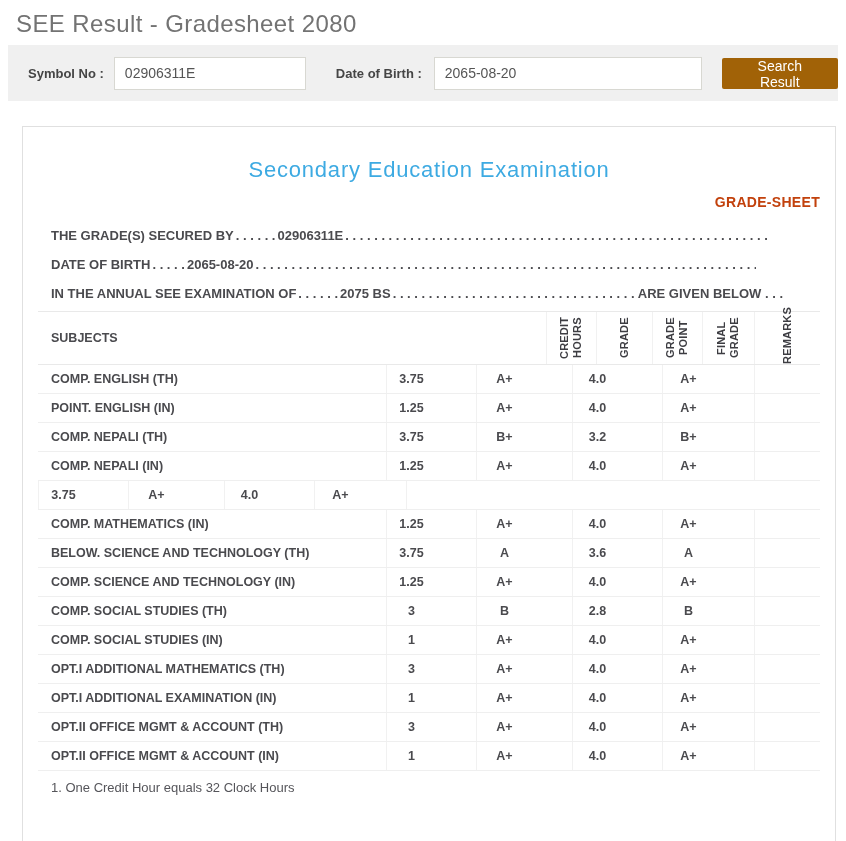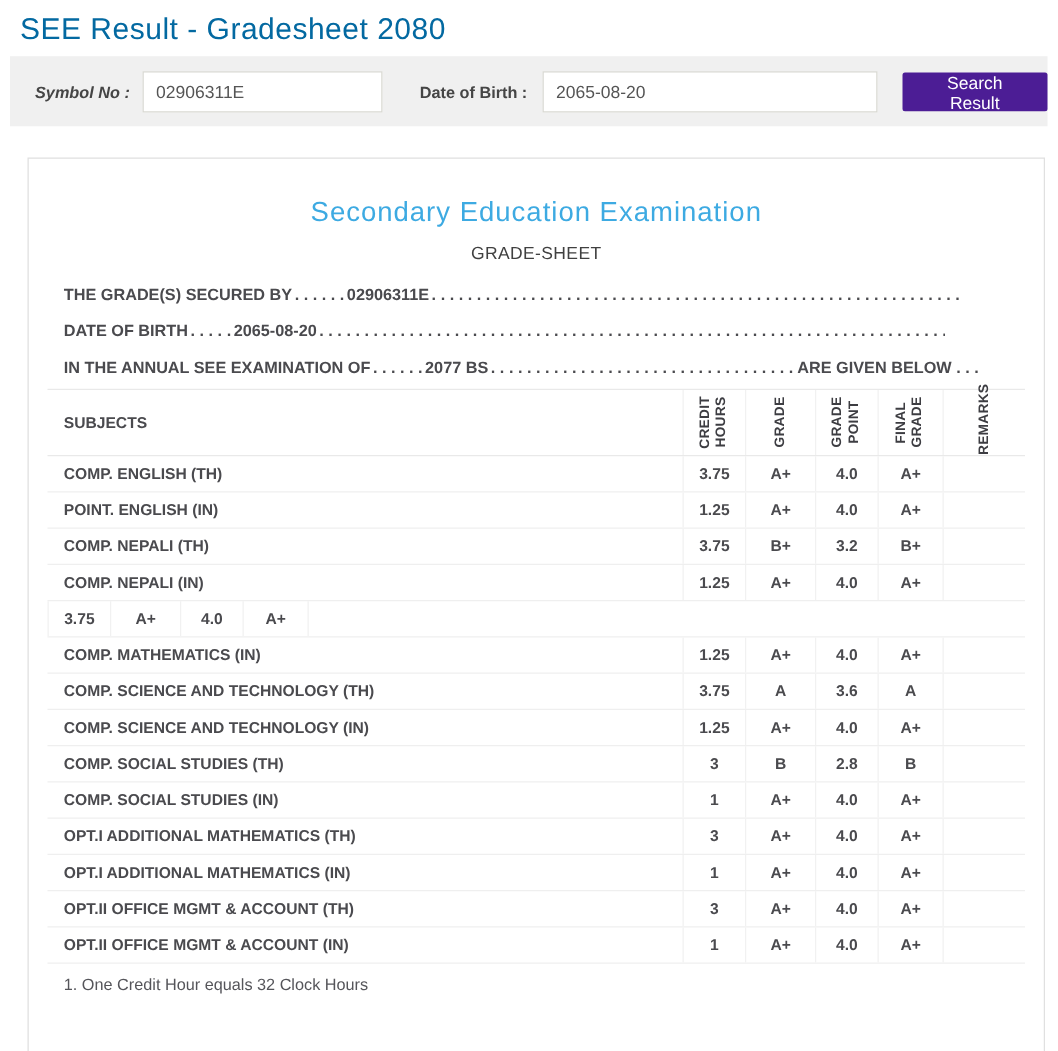--- a/index.html
+++ b/index.html
@@ -5,78 +5,78 @@
   * { box-sizing: border-box; margin: 0; padding: 0; }
   html, body {
     width: 846px; height: 841px; overflow: hidden;
     background: #ffffff;
     font-family: "Liberation Sans", sans-serif;
   }
   
   .page-title {
     margin: 9px 0 6px 16px;
     font-size: 24px; font-weight: 400; letter-spacing: 0.4px;
-    color: #0369a1; line-height: 30px;
+    color: #737373; line-height: 30px;
   }
   
   .search-bar {
     margin-left: 8px; width: 830px; height: 56px;
     background: #f0f0f0;
     display: flex; align-items: center;
   }
   .search-label { font-size: 13px; font-weight: bold; color: #454545; white-space: nowrap; }
-  .lbl-symbol { margin-left: 20px; font-style: italic; }
+  .lbl-symbol { margin-left: 20px; }
   .lbl-dob { margin-left: 30px; }
   .search-input {
     height: 33px; border: 1px solid #d8d8d2; background: #ffffff;
     font-family: "Liberation Sans", sans-serif;
     font-size: 14px; color: #555; padding: 0 10px; outline: none;
   }
   .input-symbol { width: 192px; margin-left: 10px; }
   .input-dob { width: 272px; margin-left: 12px; }
   .search-button {
     margin-left: 20px; height: 31px; padding: 0 15px;
-    background: #4c1d95; color: #ffffff;
+    background: #a16207; color: #ffffff;
     border: none; border-radius: 2px;
     font-family: "Liberation Sans", sans-serif;
     font-size: 14px; cursor: pointer;
   }
   
   .card {
     margin: 25px 0 0 22px; width: 814px; height: 760px;
     border: 1px solid #e0e0e0; background: #ffffff;
     padding: 30px 15px 0 15px;
   }
   .exam-heading {
     text-align: center; color: #3daae2;
     font-size: 22px; font-weight: 400; letter-spacing: 0.8px;
     line-height: 26px;
   }
   .grade-sheet-subheading {
-    text-align: center; color: #404040;
-    font-size: 14px; font-weight: normal; letter-spacing: 0.3px;
+    text-align: right; color: #c2410c;
+    font-size: 14px; font-weight: bold; letter-spacing: 0.3px;
     margin-top: 11px; line-height: 16px;
   }
   
   .info-lines { margin-top: 11px; padding-left: 13px; }
   .info-line {
     height: 29px; display: flex; align-items: center; column-gap: 2px;
     font-size: 13px; font-weight: bold; color: #4a4a4e;
     white-space: nowrap; overflow: hidden;
   }
   .info-line .seg { flex: 0 0 auto; }
   .info-line .fill { flex: 1 1 auto; min-width: 0; overflow: hidden; }
   .line-secured { width: 717px; }
   .line-dob { width: 705px; justify-content: space-between; }
   .line-exam { width: 732px; }
   
   .grades-table { margin-top: 3px; }
   .t-row { display: flex; border-bottom: 1px solid #efefef; }
   .t-header { border-top: 1px solid #e9e9e9; height: 54px; border-bottom-color: #e9e9e9; }
-  .t-body-row { height: 29px; }
+  .t-body-row { height: 29px; gap: 40px; }
   .cell-subject {
     flex: 1 1 auto; min-width: 0;
     display: flex; align-items: center; padding-left: 13px;
     font-size: 12.5px; font-weight: bold; color: #4a4a4e;
     white-space: nowrap; overflow: hidden;
   }
   .cell-val {
     flex: 0 0 auto;
     border-left: 1px solid #f1f1f1;
     display: flex; align-items: center; justify-content: center;
@@ -130,21 +130,21 @@
     </div>
     <div class="info-line line-dob">
       <span class="seg">DATE OF BIRTH</span>
       <span class="seg">. . . . .</span>
       <span class="seg">2065-08-20</span>
       <span class="fill">. . . . . . . . . . . . . . . . . . . . . . . . . . . . . . . . . . . . . . . . . . . . . . . . . . . . . . . . . . . . . . . . . . . . . . . . . . . . . . . . . . . . . . . . . . . . . . . . . . . . . . . .</span>
     </div>
     <div class="info-line line-exam">
       <span class="seg">IN THE ANNUAL SEE EXAMINATION OF</span>
       <span class="seg">. . . . . .</span>
-      <span class="seg">2077 BS</span>
+      <span class="seg">2075 BS</span>
       <span class="fill">. . . . . . . . . . . . . . . . . . . . . . . . . . . . . . . . . . . . . . . . . . . . . . . . . . . . . . . . . . . . . . . . . . . . . . . . . . . . . . . . . . . . . . . . . . . . . . . . . . . . . . . .</span>
       <span class="seg">ARE GIVEN BELOW . . .</span>
     </div>
   </div>
 
   <div class="grades-table">
     <div class="t-row t-header">
       <div class="cell-subject">SUBJECTS</div>
       <div class="cell-val col-credit">
         <span class="rot-label">CREDIT HOURS</span>
@@ -210,21 +210,21 @@
   <div class="t-row t-body-row">
     <div class="cell-subject">COMP. MATHEMATICS (IN)</div>
     <div class="cell-val col-credit">1.25</div>
     <div class="cell-val col-grade">A+</div>
     <div class="cell-val col-point">4.0</div>
     <div class="cell-val col-final">A+</div>
     <div class="cell-val col-remarks"></div>
   </div>
 
   <div class="t-row t-body-row">
-    <div class="cell-subject">COMP. SCIENCE AND TECHNOLOGY (TH)</div>
+    <div class="cell-subject">BELOW. SCIENCE AND TECHNOLOGY (TH)</div>
     <div class="cell-val col-credit">3.75</div>
     <div class="cell-val col-grade">A</div>
     <div class="cell-val col-point">3.6</div>
     <div class="cell-val col-final">A</div>
     <div class="cell-val col-remarks"></div>
   </div>
 
   <div class="t-row t-body-row">
     <div class="cell-subject">COMP. SCIENCE AND TECHNOLOGY (IN)</div>
     <div class="cell-val col-credit">1.25</div>
@@ -255,21 +255,21 @@
   <div class="t-row t-body-row">
     <div class="cell-subject">OPT.I ADDITIONAL MATHEMATICS (TH)</div>
     <div class="cell-val col-credit">3</div>
     <div class="cell-val col-grade">A+</div>
     <div class="cell-val col-point">4.0</div>
     <div class="cell-val col-final">A+</div>
     <div class="cell-val col-remarks"></div>
   </div>
 
   <div class="t-row t-body-row">
-    <div class="cell-subject">OPT.I ADDITIONAL MATHEMATICS (IN)</div>
+    <div class="cell-subject">OPT.I ADDITIONAL EXAMINATION (IN)</div>
     <div class="cell-val col-credit">1</div>
     <div class="cell-val col-grade">A+</div>
     <div class="cell-val col-point">4.0</div>
     <div class="cell-val col-final">A+</div>
     <div class="cell-val col-remarks"></div>
   </div>
 
   <div class="t-row t-body-row">
     <div class="cell-subject">OPT.II OFFICE MGMT &amp; ACCOUNT (TH)</div>
     <div class="cell-val col-credit">3</div>

